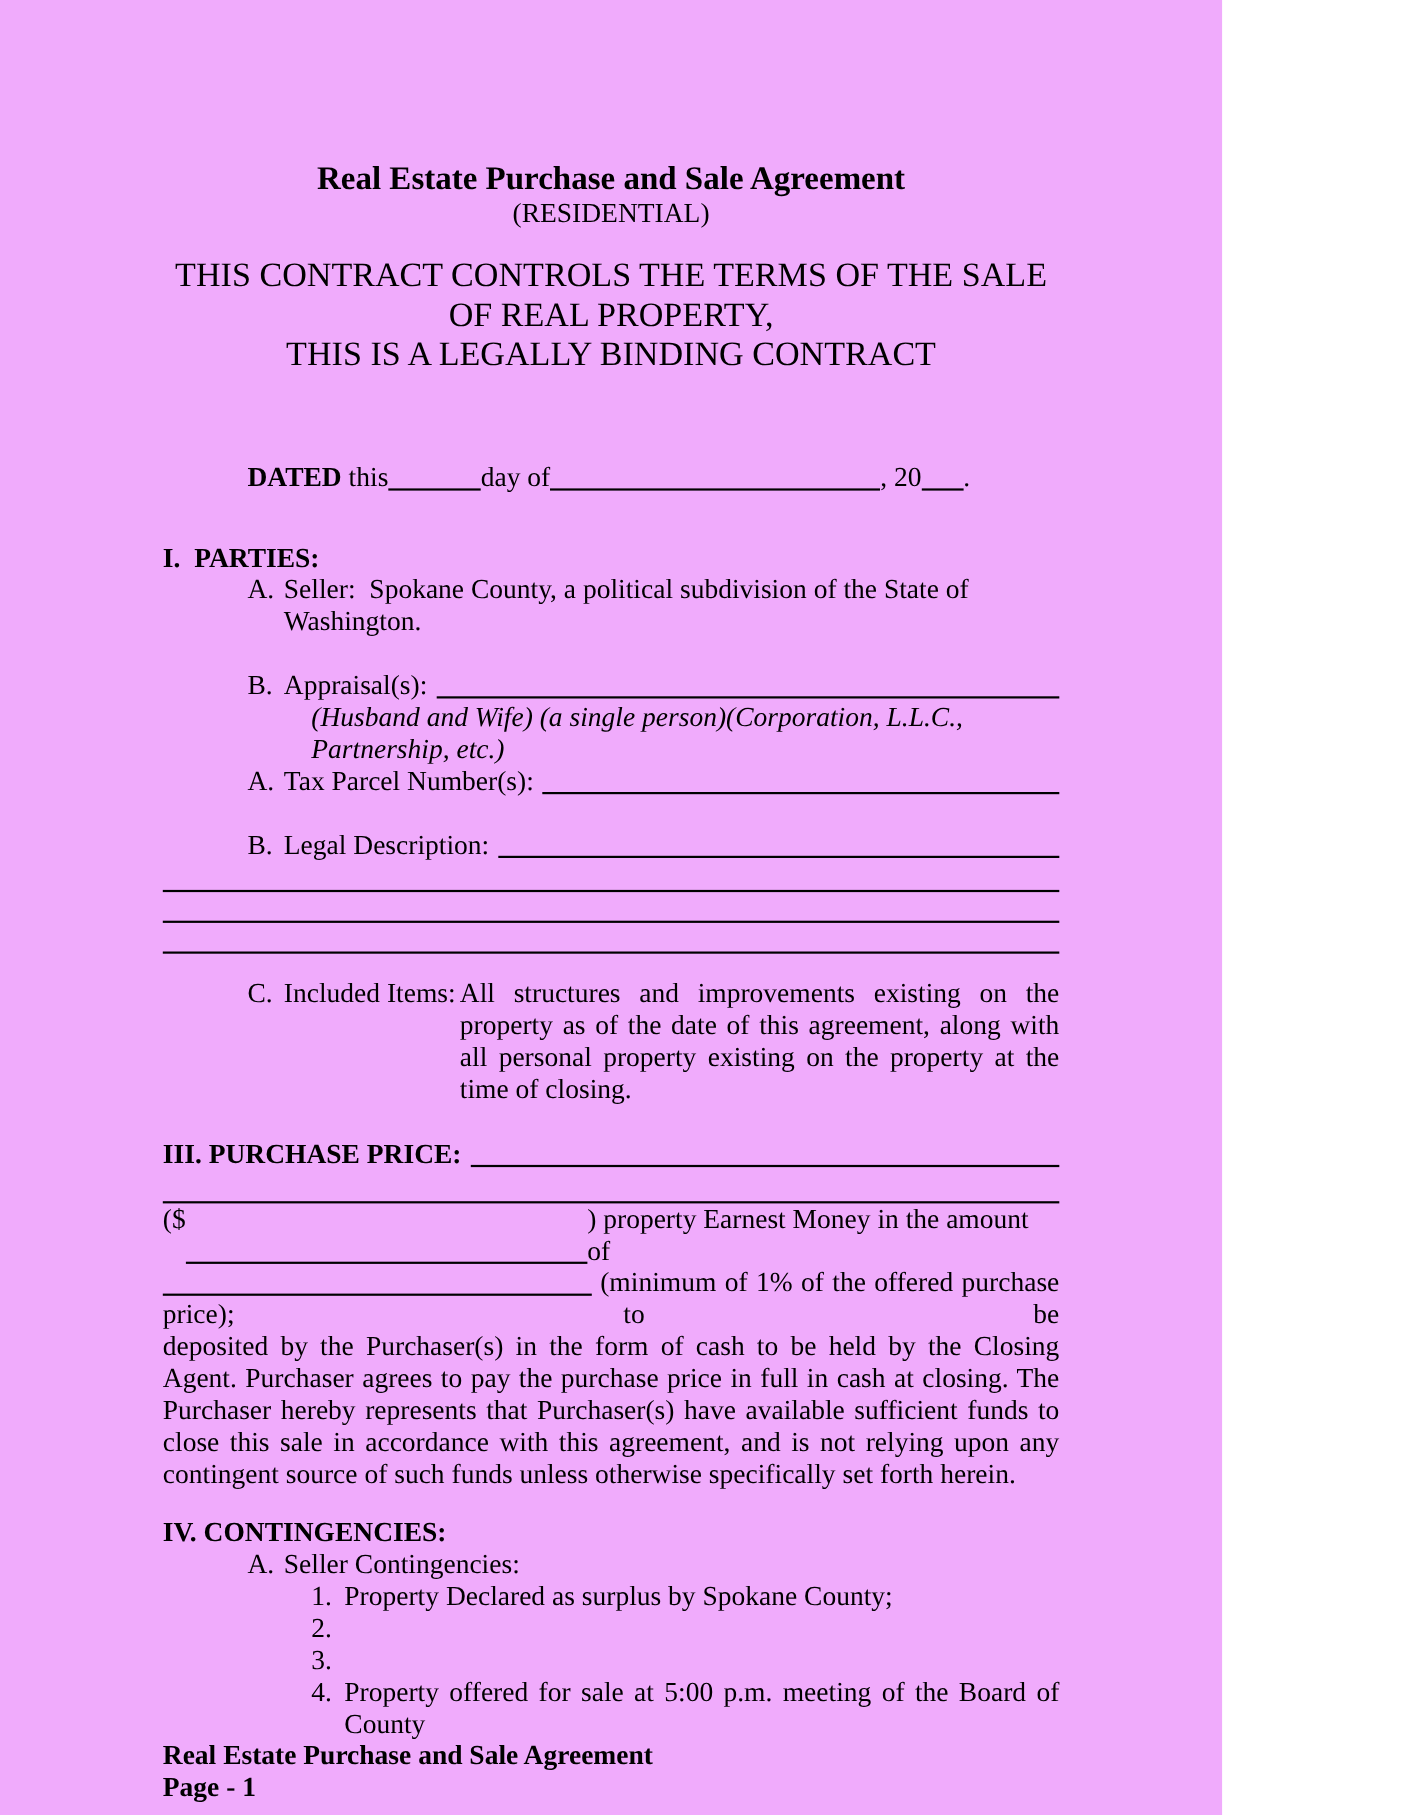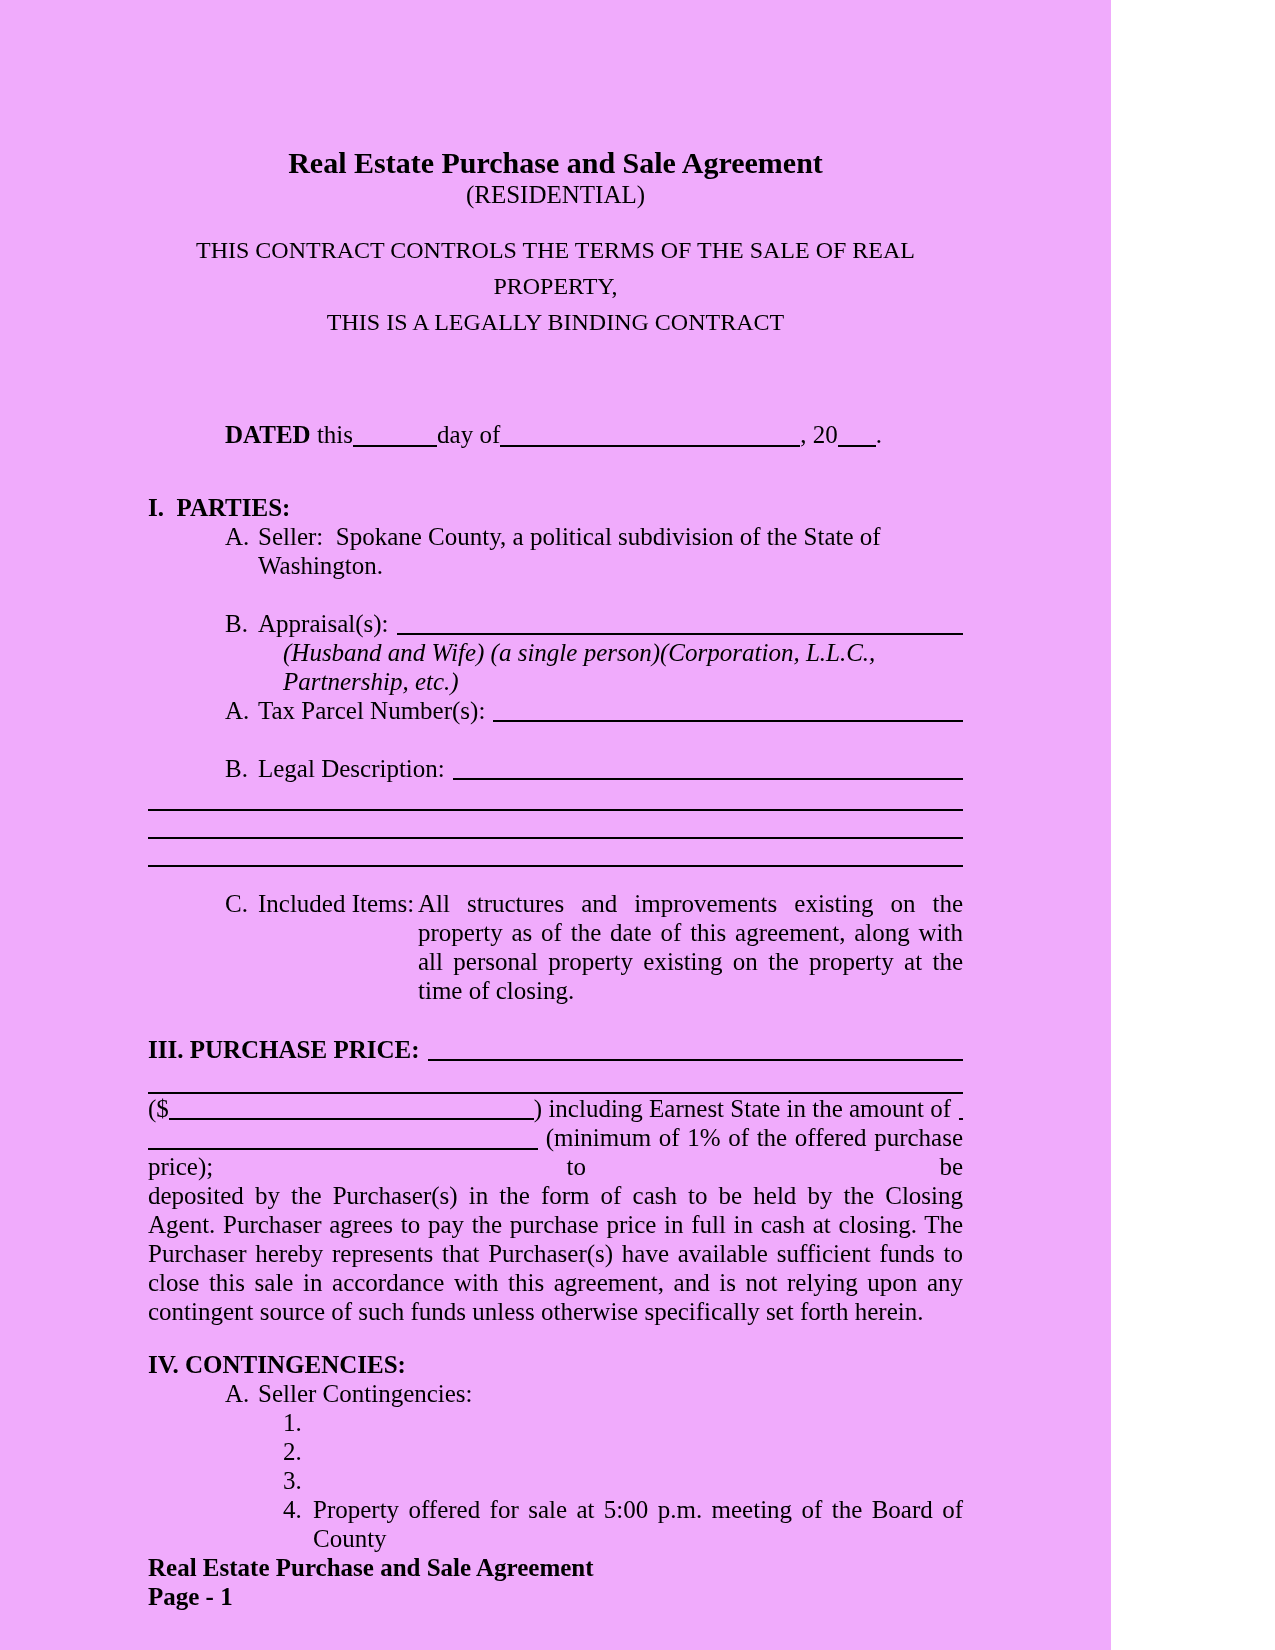--- a/index.html
+++ b/index.html
@@ -9,21 +9,21 @@
     padding:146px 148px 0 148px;
     font-family:"Liberation Serif","DejaVu Serif",serif;
     font-size:25px;line-height:29px;color:#000;background:#f0abfc;
     overflow:hidden;position:relative;
   }
   .b{font-weight:bold;}
   .i{font-style:italic;}
   .pre{white-space:pre-wrap;}
   .doc-title{font-size:30px;line-height:34px;font-weight:bold;text-align:center;}
   .doc-subtitle{font-size:25px;line-height:30px;text-align:center;}
-  .notice{margin-top:22px;text-align:center;font-size:24px;line-height:36px;}
+  .notice{margin-top:22px;text-align:center;font-size:31px;line-height:36px;}
   .dated{margin-top:80px;padding-left:77px;}
   .heading{font-weight:bold;white-space:pre-wrap;}
   .h1-gap{margin-top:44px;}
   .row{display:flex;align-items:baseline;}
   .ind1{padding-left:77px;}
   .ind2{padding-left:135px;}
   .lbl{flex:0 0 33px;}
   .numlbl{flex:0 0 30px;}
   .itxt{flex:1 1 auto;}
   .just{text-align:justify;}
@@ -112,40 +112,41 @@
   <div class="row mt-iii">
     <span class="heading">III. PURCHASE PRICE:</span>
     <div class="fill grow"></div>
   </div>
 
   <div class="bigrule"></div>
 
   <div class="row">
     <span class="pre">($</span>
     <div class="fill w365"></div>
-    <span class="pre">) including Earnest State in the amount of</span>
+    <span class="pre">) property Earnest Money in the amount of</span>
     <div class="fill grow"></div>
   </div>
 
   <div class="justlast">
     <span class="blank w390"></span>
     <span>(minimum of 1% of the offered purchase price); to be</span>
   </div>
 
   <div class="just">deposited by the Purchaser(s) in the form of cash to be held by the Closing Agent.  Purchaser agrees to pay the purchase price in full in cash at closing.  The Purchaser hereby represents that Purchaser(s) have available sufficient funds to close this sale in accordance with this agreement, and is not relying upon any contingent source of such funds unless otherwise specifically set forth herein.</div>
 
   <div class="heading mt-iv">IV. CONTINGENCIES:</div>
 
   <div class="row ind1">
     <span class="lbl">A.</span>
     <span class="pre">Seller Contingencies:</span>
   </div>
 
   <div class="row ind2">
     <span class="numlbl">1.</span>
+    <div class="itxt">Property Declared as surplus by Spokane County;</div>
   </div>
 
   <div class="row ind2">
     <span class="numlbl">2.</span>
   </div>
 
   <div class="row ind2">
     <span class="numlbl">3.</span>
   </div>
 

